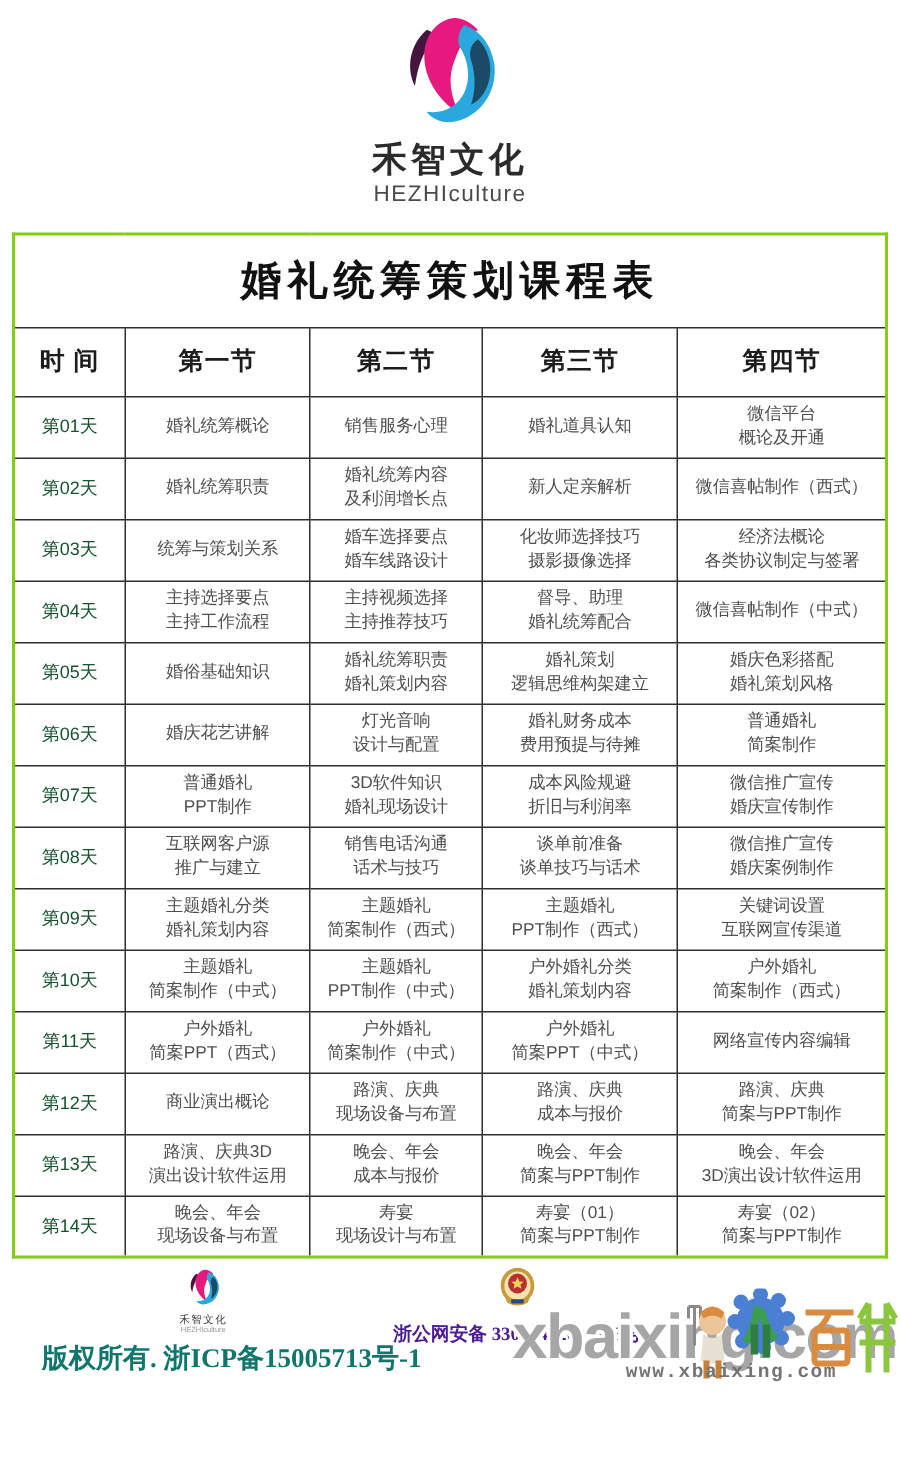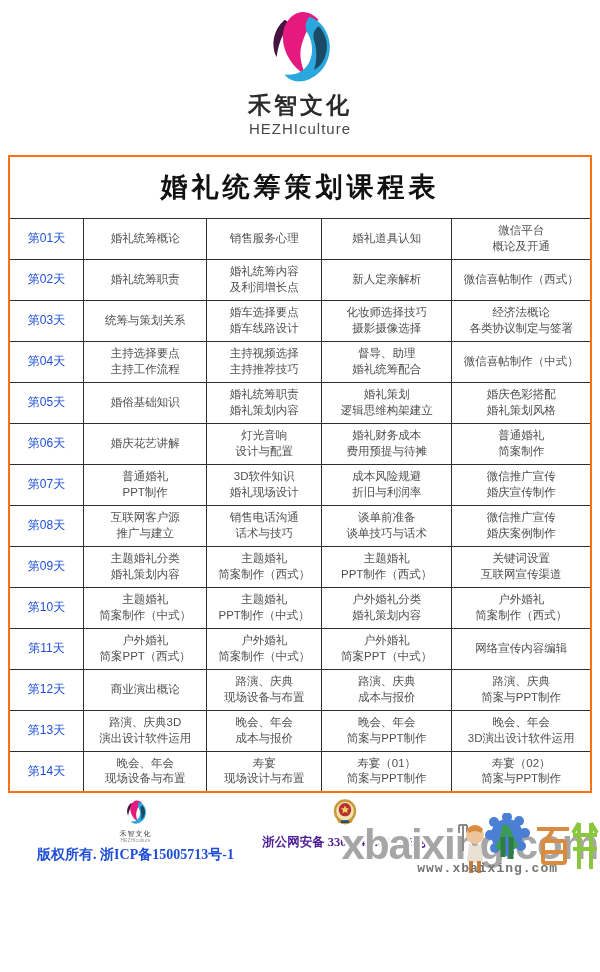--- a/index.html
+++ b/index.html
@@ -34,21 +34,21 @@
     color: #4a4a4a;
     letter-spacing: 1px;
   }
 
   
   table.course-table {
     width: 584px;
     margin: 5px 8px 0 8px;
     border-collapse: collapse;
     table-layout: fixed;
-    border: 2px solid #f97316;
+    border: 2px solid #84cc16;
   }
   table.course-table td, table.course-table th {
     border: 1.5px solid #2f2f2f;
     text-align: center;
     vertical-align: middle;
   }
   td.table-title {
     height: 62px;
     font-size: 27px;
     font-weight: bold;
@@ -64,45 +64,46 @@
     letter-spacing: 1px;
     font-family: "Liberation Serif", "DejaVu Serif", serif;
   }
   tr.data-row td {
     height: 41px;
     font-size: 11.5px;
     color: #4f4f4f;
     line-height: 1.35;
     padding: 2px 2px;
   }
-  tr.data-row td.day { font-size: 12px; color: #1d4ed8; }
+  tr.data-row td.day { font-size: 12px; color: #14532d; }
 
   
   .footer {
     position: relative;
     height: 90px;
     width: 100%;
   }
   .footer-left {
     position: absolute;
     left: 28px;
     top: 6px;
     width: 215px;
     text-align: center;
   }
   .logo-small { width: 26px; height: 27px; display: inline-block; }
   .footer-brand-cn { font-size: 7px; color: #333; letter-spacing: 1px; line-height: 1.1; }
   .footer-brand-en { font-size: 5px; color: #999; line-height: 1.1; }
   .copyright {
     margin-top: 3px;
-    font-size: 14px;
-    font-weight: bold;
-    color: #1d4ed8;
+    font-size: 18px;
+    font-weight: bold;
+    color: #0f766e;
     font-family: "Liberation Serif", "DejaVu Serif", serif;
     white-space: nowrap;
+    text-align: right;
   }
   .footer-center {
     position: absolute;
     left: 240px;
     top: 4px;
     width: 210px;
     text-align: center;
   }
   .police-badge { width: 28px; height: 31px; display: inline-block; }
   .security-record {
@@ -170,20 +171,27 @@
     <colgroup>
       <col style="width:12.8%">
         <col style="width:21.2%">
         <col style="width:19.7%">
         <col style="width:22.4%">
         <col style="width:23.9%">
     </colgroup>
     <tbody>
       <tr>
         <td class="table-title" colspan="5">婚礼统筹策划课程表</td>
+      </tr>
+      <tr class="head-row serif">
+        <th>时 间</th>
+        <th>第一节</th>
+        <th>第二节</th>
+        <th>第三节</th>
+        <th>第四节</th>
       </tr>
 
     <tr class="data-row">
           <td class="day">第01天</td>
           <td>
             <div>婚礼统筹概论</div>
           </td>
           <td>
             <div>销售服务心理</div>
           </td>

